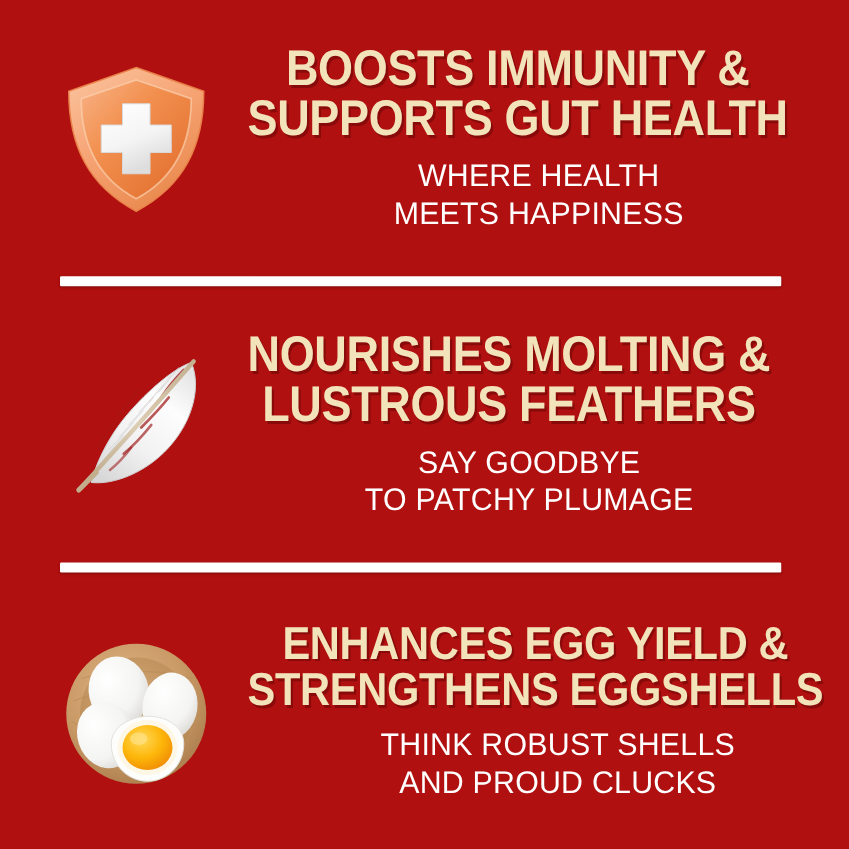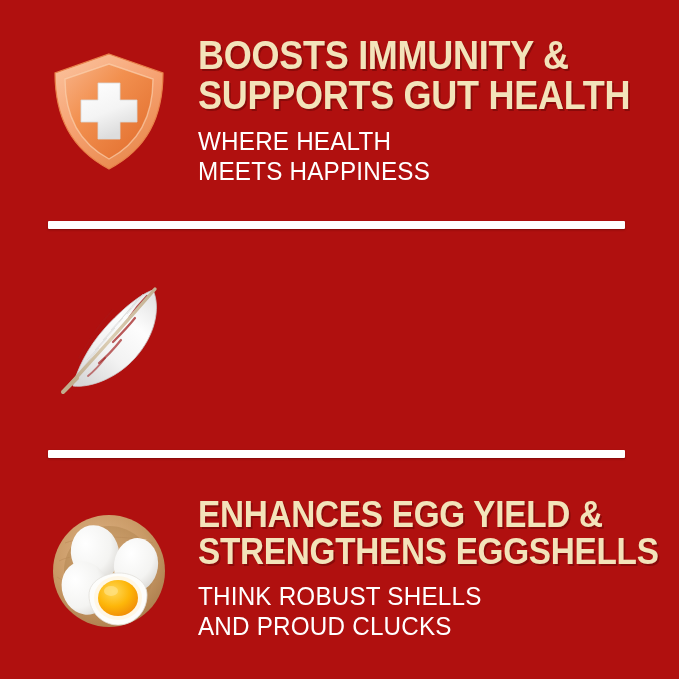--- a/index.html
+++ b/index.html
@@ -14,20 +14,21 @@
     overflow: hidden;
   }
   .infographic {
     position: relative;
     width: 679px;
     height: 679px;
     background: #B0100F;
     display: flex;
     flex-direction: column;
     box-sizing: border-box;
+    text-align: center;
   }
 
   
   .benefit-row {
     position: relative;
     display: flex;
     align-items: center;
     flex: 1 1 0;
     padding: 0 18px 0 34px;
     box-sizing: border-box;
@@ -175,20 +176,26 @@
             <path d="M64 64 L44 86"></path>
           <path d="M56 74 L38 96"></path>
             <path d="M48 84 L34 102"></path>
         </g>
 
         <path d="M112 15 C92 38 62 72 40 96 L22 116" stroke="url(#shaftGrad)" stroke-width="3.4" fill="none" stroke-linecap="round"></path>
 
         <path d="M34 104 L20 118" stroke="#C2AE8D" stroke-width="4" fill="none" stroke-linecap="round"></path>
       </svg>
     </div>
+    <div class="text-cell">
+      <div class="headline">NOURISHES MOLTING &amp;</div>
+      <div class="headline">LUSTROUS FEATHERS</div>
+      <div class="subline">SAY GOODBYE</div>
+      <div class="subline" style="margin-top:2px">TO PATCHY PLUMAGE</div>
+    </div>
   </div>
 
   <div class="divider"></div>
 
   <div class="benefit-row">
     <div class="icon-cell">
       <svg class="icon-art" viewBox="0 0 132 132">
         <defs>
           <radialGradient id="bowlOut" cx="0.42" cy="0.35" r="0.72">
             <stop offset="0%" stop-color="#E0B486"></stop>

